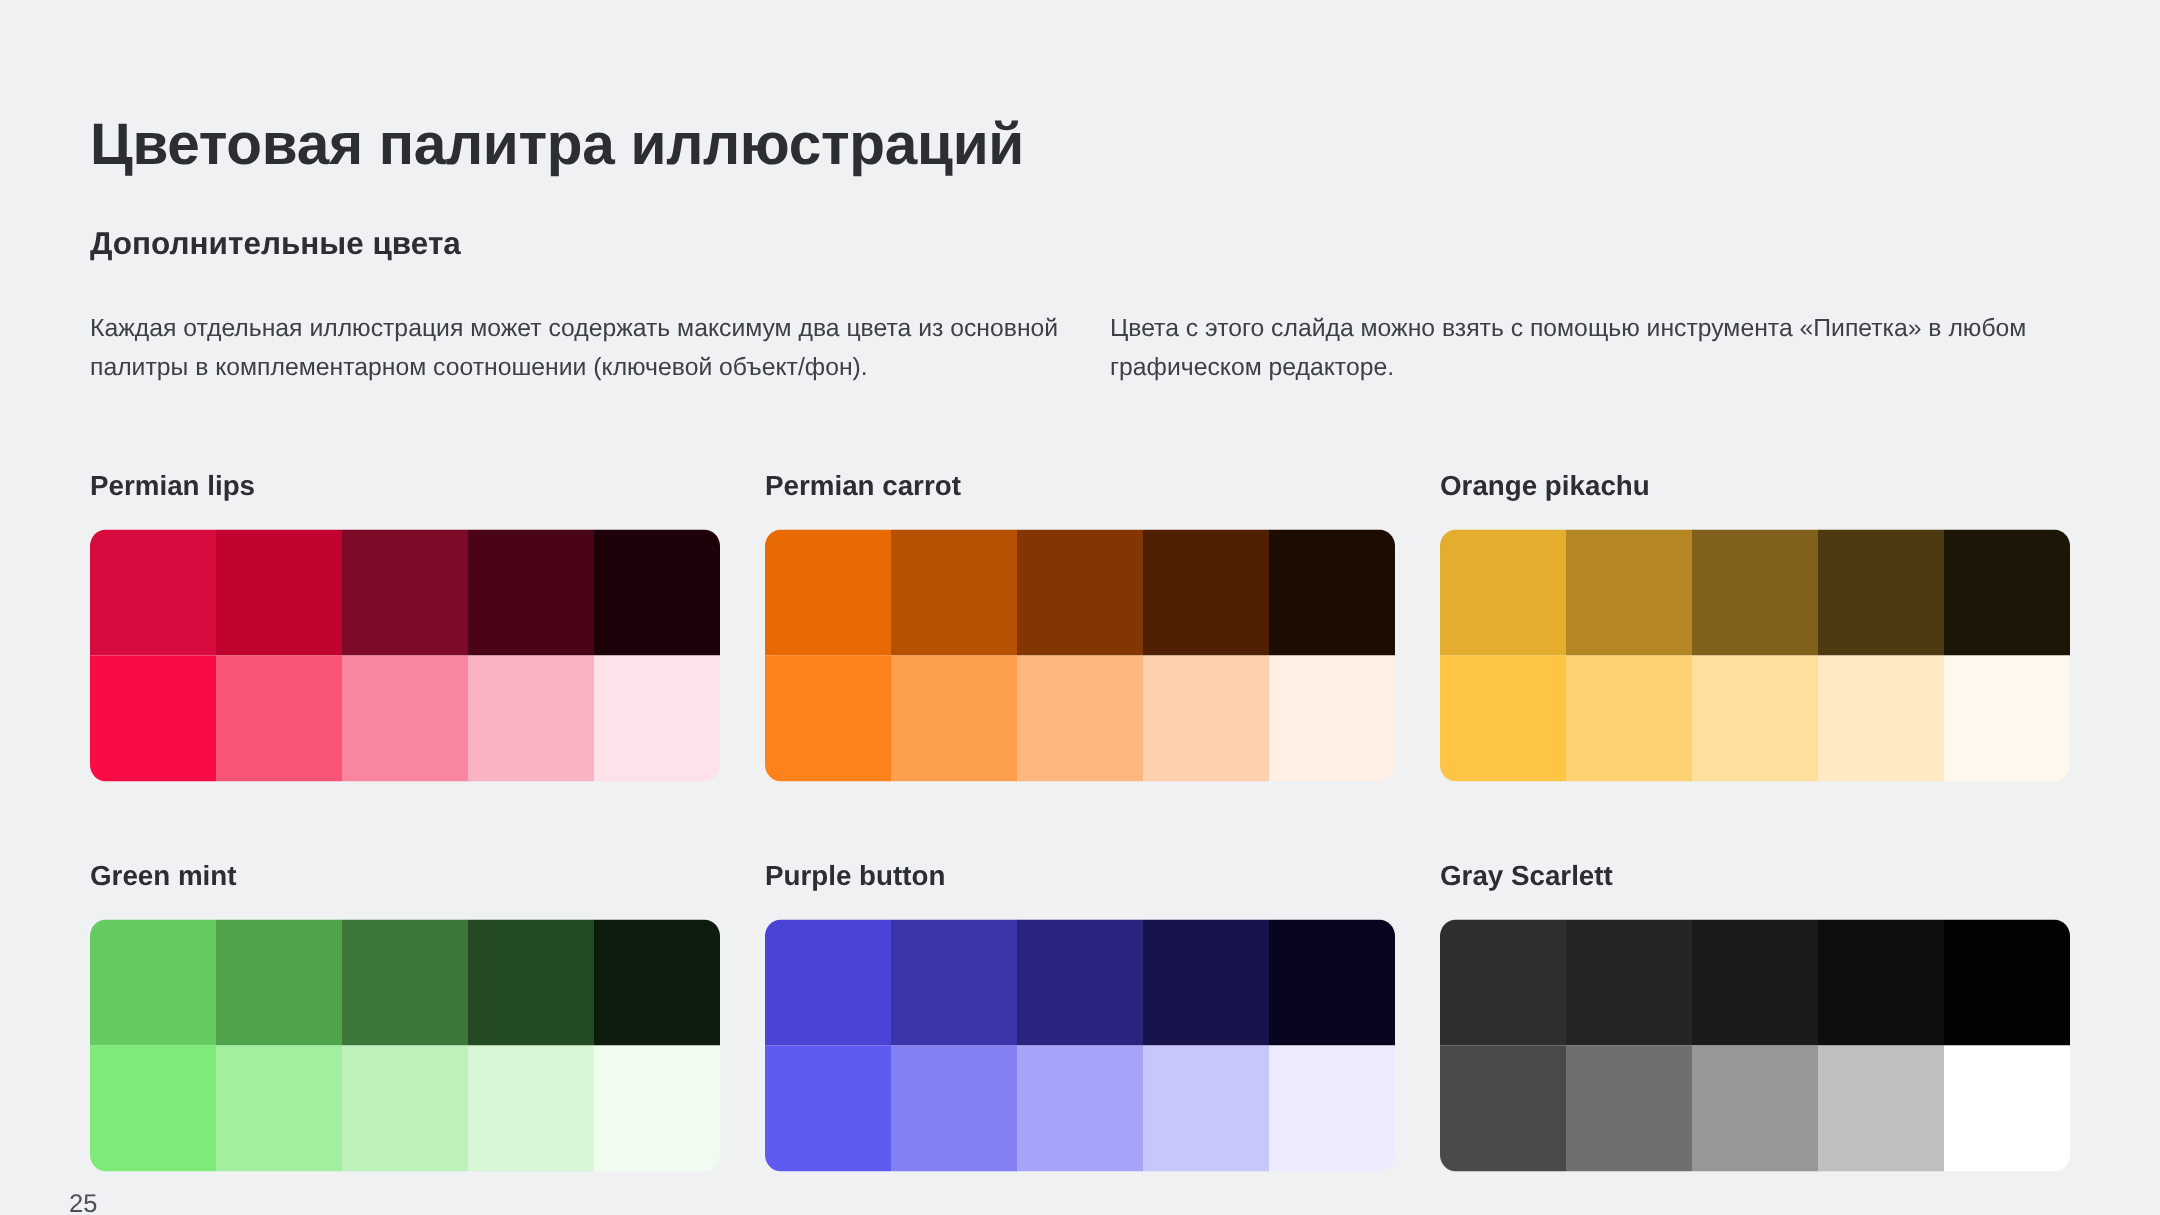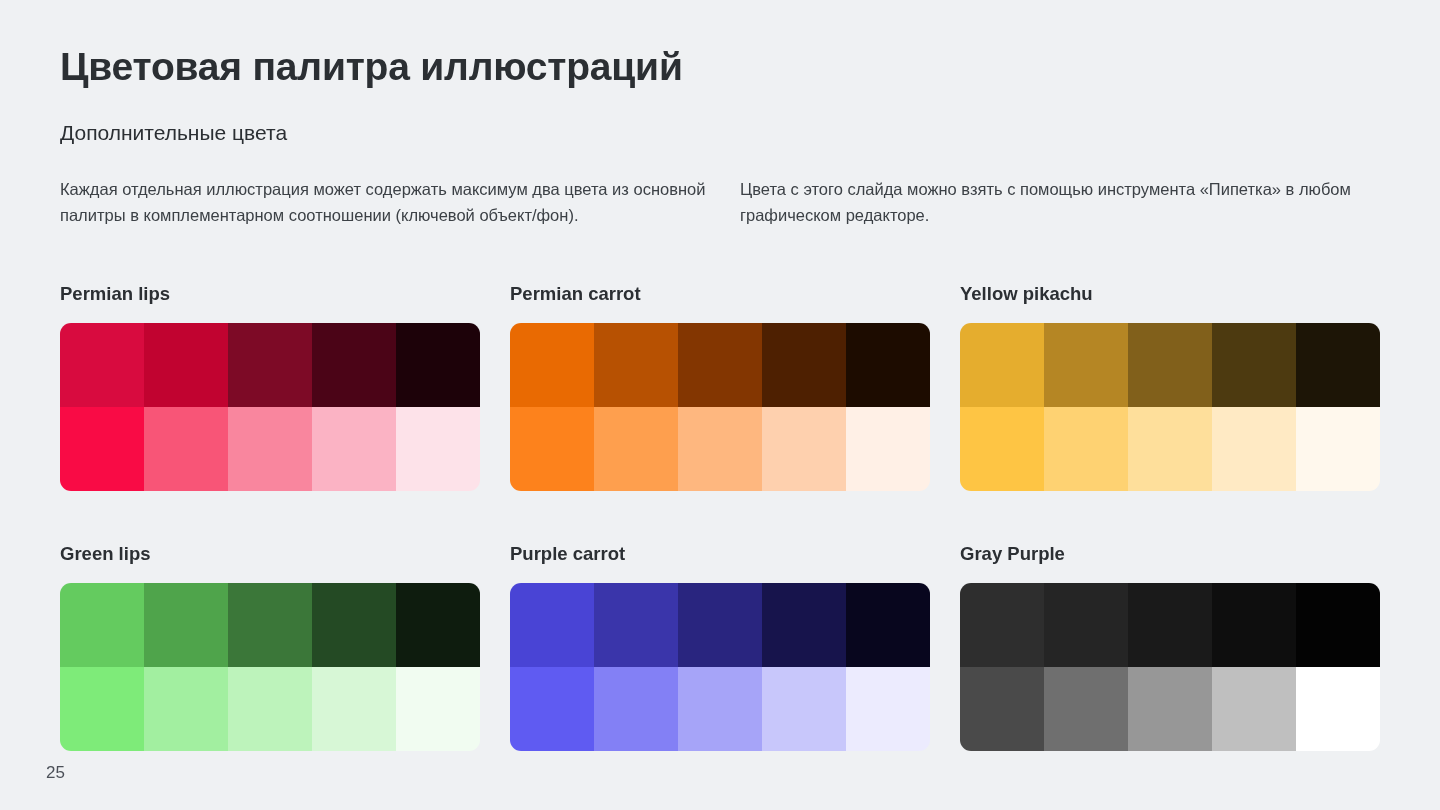--- a/index.html
+++ b/index.html
@@ -15,20 +15,21 @@
     color: #2b2f33;
     overflow: hidden;
     position: relative;
     -webkit-font-smoothing: antialiased;
   }
 
   .slide {
     position: absolute;
     inset: 0;
     overflow: hidden;
+    margin-top: 30px;
   }
 
   
   .page-title {
     position: absolute;
     left: 60px;
     top: 44px;
     margin: 0;
     font-size: 39px;
     line-height: 46px;
@@ -38,21 +39,21 @@
     white-space: nowrap;
   }
 
   .section-subtitle {
     position: absolute;
     left: 60px;
     top: 119px;
     margin: 0;
     font-size: 21px;
     line-height: 27px;
-    font-weight: 400;
+    font-weight: 700;
     color: #2b2f33;
     white-space: nowrap;
   }
 
   .intro {
     position: absolute;
     top: 159px;
     font-size: 16.5px;
     line-height: 26px;
     font-weight: 400;
@@ -150,69 +151,69 @@
       <div class="swatch" title="#1d0c00" style="background-color: rgb(29, 12, 0);"></div>
       <div class="swatch" title="#fd821c" style="background-color: rgb(253, 130, 28);"></div>
       <div class="swatch" title="#fe9f4e" style="background-color: rgb(254, 159, 78);"></div>
       <div class="swatch" title="#feb77f" style="background-color: rgb(254, 183, 127);"></div>
       <div class="swatch" title="#fed0ae" style="background-color: rgb(254, 208, 174);"></div>
       <div class="swatch" title="#fff0e6" style="background-color: rgb(255, 240, 230);"></div>
     </div>
   </div>
 
   <div class="palette pal-r1 pal-c3">
-    <h3 class="palette-label">Yellow pikachu</h3>
+    <h3 class="palette-label">Orange pikachu</h3>
     <div class="swatch-block">
       <div class="swatch" title="#e5ad2e" style="background-color: rgb(229, 173, 46);"></div>
       <div class="swatch" title="#b58624" style="background-color: rgb(181, 134, 36);"></div>
       <div class="swatch" title="#81601b" style="background-color: rgb(129, 96, 27);"></div>
       <div class="swatch" title="#4d3a10" style="background-color: rgb(77, 58, 16);"></div>
       <div class="swatch" title="#1d1506" style="background-color: rgb(29, 21, 6);"></div>
       <div class="swatch" title="#fec544" style="background-color: rgb(254, 197, 68);"></div>
       <div class="swatch" title="#fed272" style="background-color: rgb(254, 210, 114);"></div>
       <div class="swatch" title="#fedf9b" style="background-color: rgb(254, 223, 155);"></div>
       <div class="swatch" title="#ffeac4" style="background-color: rgb(255, 234, 196);"></div>
       <div class="swatch" title="#fff8ed" style="background-color: rgb(255, 248, 237);"></div>
     </div>
   </div>
 
   <div class="palette pal-r2 pal-c1">
-    <h3 class="palette-label">Green lips</h3>
+    <h3 class="palette-label">Green mint</h3>
     <div class="swatch-block">
       <div class="swatch" title="#64cb5f" style="background-color: rgb(100, 203, 95);"></div>
       <div class="swatch" title="#4fa44b" style="background-color: rgb(79, 164, 75);"></div>
       <div class="swatch" title="#3b7739" style="background-color: rgb(59, 119, 57);"></div>
       <div class="swatch" title="#244a24" style="background-color: rgb(36, 74, 36);"></div>
       <div class="swatch" title="#0e1c0e" style="background-color: rgb(14, 28, 14);"></div>
       <div class="swatch" title="#7eeb79" style="background-color: rgb(126, 235, 121);"></div>
       <div class="swatch" title="#a2efa0" style="background-color: rgb(162, 239, 160);"></div>
       <div class="swatch" title="#bdf3bb" style="background-color: rgb(189, 243, 187);"></div>
       <div class="swatch" title="#d7f7d6" style="background-color: rgb(215, 247, 214);"></div>
       <div class="swatch" title="#f1fcf1" style="background-color: rgb(241, 252, 241);"></div>
     </div>
   </div>
 
   <div class="palette pal-r2 pal-c2">
-    <h3 class="palette-label">Purple carrot</h3>
+    <h3 class="palette-label">Purple button</h3>
     <div class="swatch-block">
       <div class="swatch" title="#4944d5" style="background-color: rgb(73, 68, 213);"></div>
       <div class="swatch" title="#3a35aa" style="background-color: rgb(58, 53, 170);"></div>
       <div class="swatch" title="#29257f" style="background-color: rgb(41, 37, 127);"></div>
       <div class="swatch" title="#17144c" style="background-color: rgb(23, 20, 76);"></div>
       <div class="swatch" title="#08061e" style="background-color: rgb(8, 6, 30);"></div>
       <div class="swatch" title="#5f5bf2" style="background-color: rgb(95, 91, 242);"></div>
       <div class="swatch" title="#8380f5" style="background-color: rgb(131, 128, 245);"></div>
       <div class="swatch" title="#a6a4f8" style="background-color: rgb(166, 164, 248);"></div>
       <div class="swatch" title="#c8c7fb" style="background-color: rgb(200, 199, 251);"></div>
       <div class="swatch" title="#ecebfe" style="background-color: rgb(236, 235, 254);"></div>
     </div>
   </div>
 
   <div class="palette pal-r2 pal-c3">
-    <h3 class="palette-label">Gray Purple</h3>
+    <h3 class="palette-label">Gray Scarlett</h3>
     <div class="swatch-block">
       <div class="swatch" title="#2e2e2e" style="background-color: rgb(46, 46, 46);"></div>
       <div class="swatch" title="#252525" style="background-color: rgb(37, 37, 37);"></div>
       <div class="swatch" title="#1a1a1a" style="background-color: rgb(26, 26, 26);"></div>
       <div class="swatch" title="#0e0e0e" style="background-color: rgb(14, 14, 14);"></div>
       <div class="swatch" title="#030303" style="background-color: rgb(3, 3, 3);"></div>
       <div class="swatch" title="#4a4a4a" style="background-color: rgb(74, 74, 74);"></div>
       <div class="swatch" title="#6f6f6f" style="background-color: rgb(111, 111, 111);"></div>
       <div class="swatch" title="#979797" style="background-color: rgb(151, 151, 151);"></div>
       <div class="swatch" title="#bfbfbf" style="background-color: rgb(191, 191, 191);"></div>

